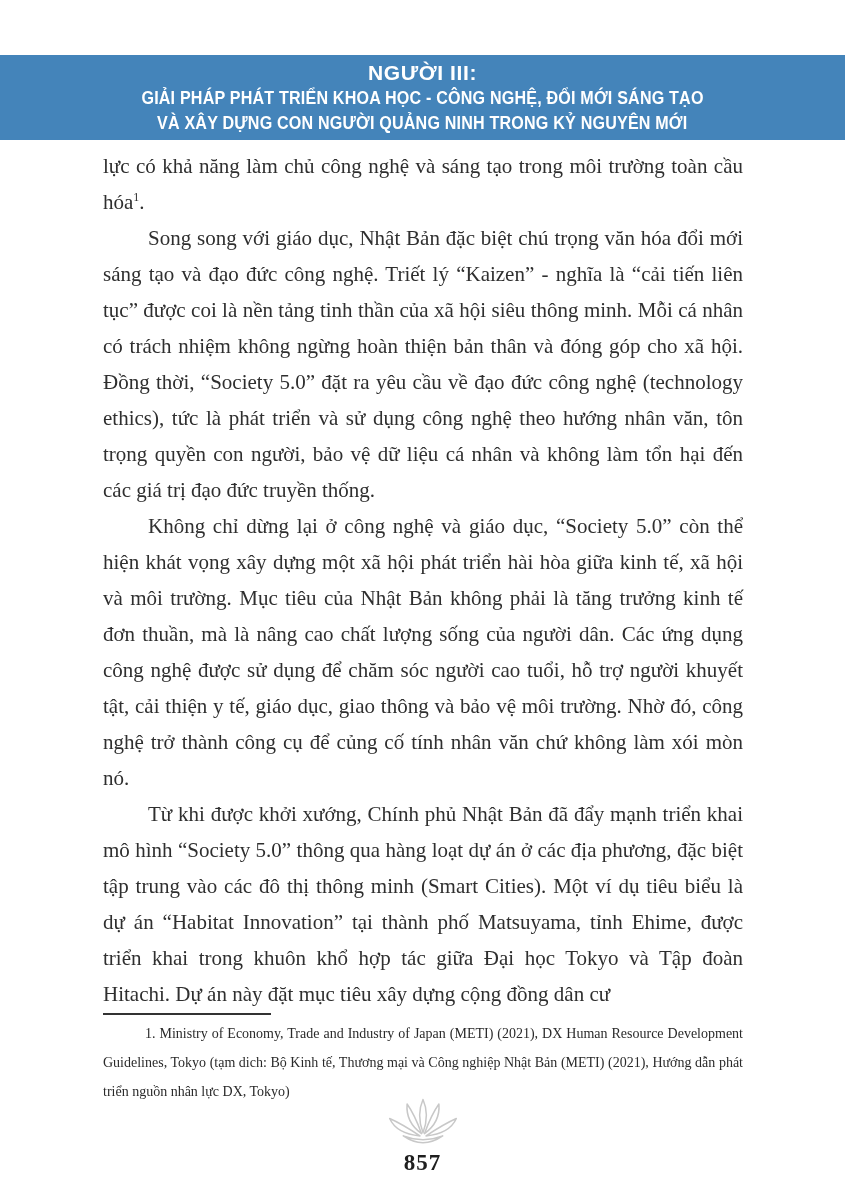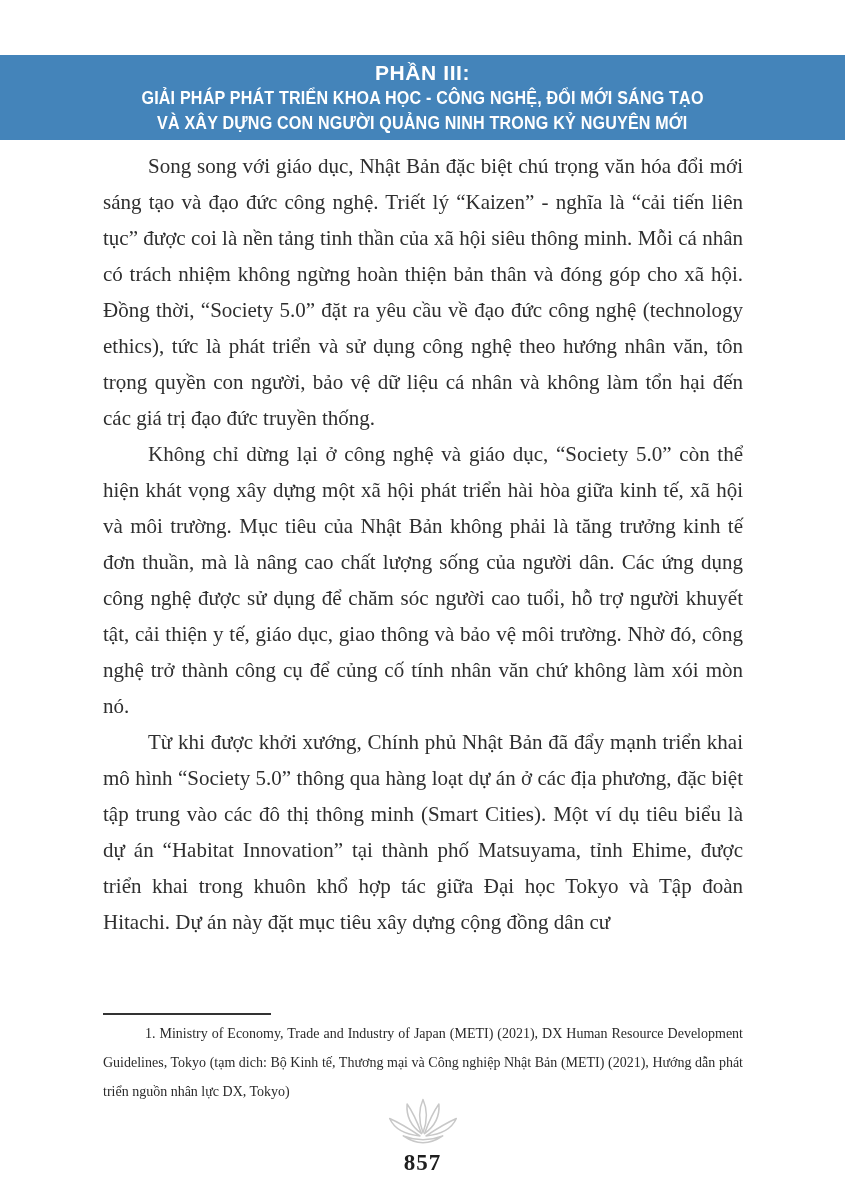--- a/index.html
+++ b/index.html
@@ -67,26 +67,27 @@
     letter-spacing:1px;
     margin-top:36px;
   }
 </style>
 </head>
 <body>
 
 <div class="page">
 
   <header class="band">
-    <div class="part">PHẦN III:</div>
+    <div class="part">NGƯỜI III:</div>
     <div class="sub">GIẢI PHÁP PHÁT TRIỂN KHOA HỌC - CÔNG NGHỆ, ĐỔI MỚI SÁNG TẠO</div>
     <div class="sub">VÀ XÂY DỰNG CON NGƯỜI QUẢNG NINH TRONG KỶ NGUYÊN MỚI</div>
   </header>
 
   <main class="content">
+    <p class="noindent"><span>lực có khả năng làm chủ công nghệ và sáng tạo trong môi trường toàn cầu hóa</span><sup>1</sup><span>.</span></p>
     <p>Song song với giáo dục, Nhật Bản đặc biệt chú trọng văn hóa đổi mới sáng tạo và đạo đức công nghệ. Triết lý “Kaizen” - nghĩa là “cải tiến liên tục” được coi là nền tảng tinh thần của xã hội siêu thông minh. Mỗi cá nhân có trách nhiệm không ngừng hoàn thiện bản thân và đóng góp cho xã hội. Đồng thời, “Society 5.0” đặt ra yêu cầu về đạo đức công nghệ (technology ethics),  tức là phát triển và sử dụng công nghệ theo hướng nhân văn, tôn trọng quyền con người, bảo vệ dữ liệu cá nhân và không làm tổn hại đến các giá trị đạo đức truyền thống.</p>
     <p>Không chỉ dừng lại ở công nghệ và giáo dục, “Society 5.0” còn thể hiện khát vọng xây dựng một xã hội phát triển hài hòa giữa kinh tế, xã hội và môi trường. Mục tiêu của Nhật Bản không phải là tăng trưởng kinh tế đơn thuần, mà là nâng cao chất lượng sống của người dân. Các ứng dụng công nghệ được sử dụng để chăm sóc người cao tuổi, hỗ trợ người khuyết tật, cải thiện y tế, giáo dục, giao thông và bảo vệ môi trường. Nhờ đó, công nghệ trở thành công cụ để củng cố tính nhân văn chứ không làm xói mòn nó.</p>
     <p>Từ khi được khởi xướng, Chính phủ Nhật Bản đã đẩy mạnh triển khai mô hình “Society 5.0” thông qua hàng loạt dự án ở các địa phương, đặc biệt tập trung vào các đô thị thông minh (Smart Cities). Một ví dụ tiêu biểu là dự án “Habitat Innovation” tại thành phố Matsuyama, tỉnh Ehime, được triển khai trong khuôn khổ hợp tác giữa Đại học Tokyo và Tập đoàn Hitachi. Dự án này đặt mục tiêu xây dựng cộng đồng dân cư</p>
   </main>
 
   <div class="footnote-sep"></div>
 
   <div class="footnote">1. Ministry of Economy, Trade and Industry of Japan (METI) (2021), DX Human Resource Development Guidelines, Tokyo (tạm dich: Bộ Kinh tế, Thương mại và Công nghiệp Nhật Bản (METI) (2021), Hướng dẫn phát triển nguồn nhân lực DX, Tokyo)</div>
 
   <footer class="pagefoot">

